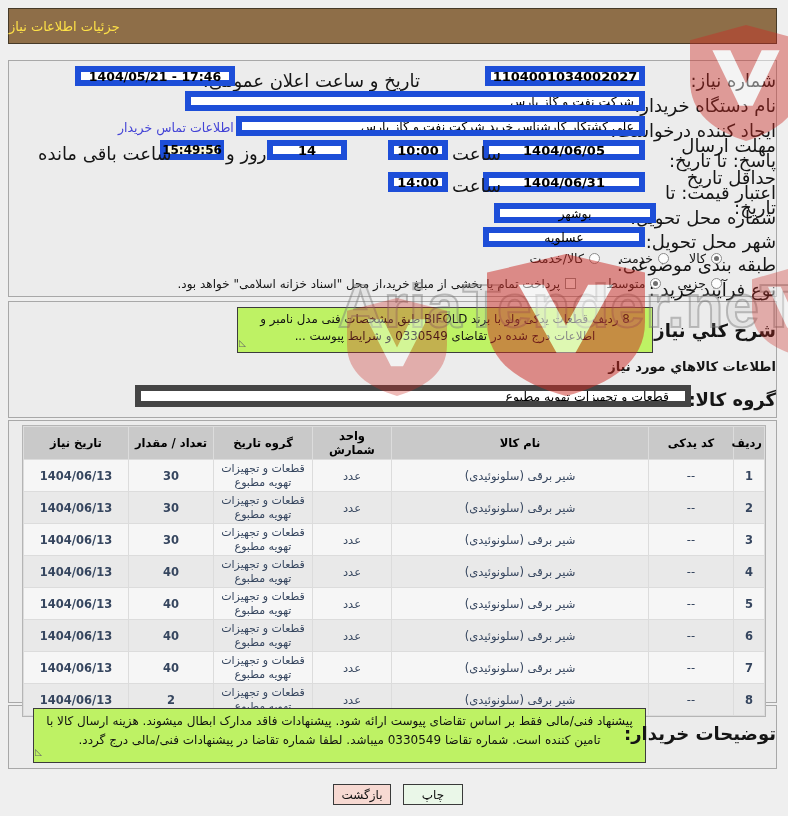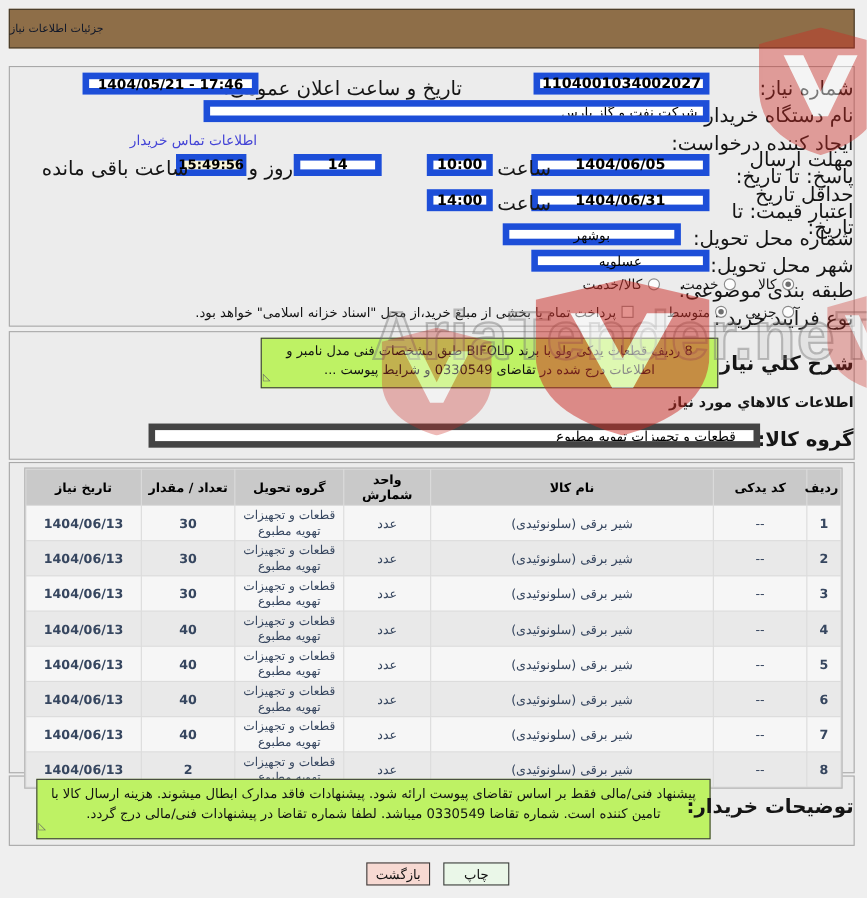--- a/index.html
+++ b/index.html
@@ -1,19 +1,19 @@
 <!DOCTYPE html>
 <html lang="fa"><head>
 <meta charset="utf-8">
 <style>
   html,body{margin:0;padding:0;}
   body{background:#efefef;font-family:"DejaVu Sans",sans-serif;}
   .page{position:relative;width:788px;height:816px;background:#efefef;overflow:hidden;margin:0 auto;}
   .titlebar{position:absolute;left:8px;top:8px;width:769px;height:36px;background:#8e6e48;border:1px solid #463a28;
-    color:#0f172a;font-size:10px;display:flex;align-items:center;justify-content:flex-end;padding-right:16px;box-sizing:border-box;direction:rtl;}
+    color:#fde047;font-size:13px;display:flex;align-items:center;justify-content:flex-end;padding-right:16px;box-sizing:border-box;direction:rtl;}
   .panel{position:absolute;background:#ececec;border:1px solid #a8a8a8;box-sizing:border-box;}
   .lbl{position:absolute;direction:rtl;font-size:18px;color:#151515;text-align:right;white-space:nowrap;z-index:5;}
   .lbl.wrap{white-space:normal;line-height:15px;}
   .lbl.bold{font-weight:bold;}
   .fld{position:absolute;background:#fff;border:6px solid #1d4ed8;font-size:13px;font-weight:bold;color:#000;
     display:flex;align-items:center;justify-content:center;box-sizing:border-box;z-index:5;}
   .fld.rtl{direction:rtl;justify-content:flex-start;padding:0 5px;font-weight:normal;font-size:12.5px;white-space:nowrap;overflow:hidden;}
   .fld.yellow{background:#fbf6d9;}
   .link{position:absolute;font-size:12.5px;color:#4343d6;direction:rtl;cursor:pointer;z-index:5;}
   .radiorow{position:absolute;direction:rtl;display:flex;align-items:center;gap:20px;font-size:12.5px;color:#151515;z-index:5;}
@@ -54,38 +54,39 @@
 
   <div class="lbl" style="right:12px;top:70px;">شماره نیاز:</div>
   <div class="fld" style="left:485px;top:66px;width:160px;height:20px;">1104001034002027</div>
   <div class="lbl" style="right:368px;top:70px;">تاریخ و ساعت اعلان عمومی:</div>
   <div class="fld" style="left:75px;top:66px;width:160px;height:20px;font-size:12.5px;">1404/05/21 - 17:46</div>
 
   <div class="lbl" style="right:12px;top:95px;">نام دستگاه خریدار:</div>
   <div class="fld rtl" style="left:185px;top:91px;width:460px;height:20px;">شرکت نفت و گاز پارس</div>
 
   <div class="lbl" style="right:12px;top:120px;">ایجاد کننده درخواست:</div>
+  <div class="fld rtl" style="left:236px;top:116px;width:409px;height:20px;">علی کشتکار کارشناس خرید شرکت نفت و گاز پارس</div>
   <div class="link" style="left:118px;top:120px;">اطلاعات تماس خریدار</div>
 
   <div class="lbl wrap" style="right:12px;top:138px;width:118px;">مهلت ارسال پاسخ: تا تاریخ:</div>
   <div class="fld" style="left:483px;top:140px;width:162px;height:20px;">1404/06/05</div>
   <div class="lbl" style="left:452px;top:143px;">ساعت</div>
   <div class="fld" style="left:388px;top:140px;width:60px;height:20px;">10:00</div>
   <div class="fld" style="left:267px;top:140px;width:80px;height:20px;">14</div>
   <div class="lbl" style="left:226px;top:143px;">روز و</div>
   <div class="fld yellow" style="left:160px;top:140px;width:64px;height:20px;font-size:12px;">15:49:56</div>
   <div class="lbl" style="left:38px;top:143px;">ساعت باقی مانده</div>
 
   <div class="lbl wrap" style="right:12px;top:170px;width:135px;">حداقل تاریخ اعتبار قیمت: تا تاریخ:</div>
   <div class="fld" style="left:483px;top:172px;width:162px;height:20px;">1404/06/31</div>
   <div class="lbl" style="left:452px;top:175px;">ساعت</div>
   <div class="fld" style="left:388px;top:172px;width:60px;height:20px;">14:00</div>
 
   <div class="lbl" style="right:12px;top:207px;">شماره محل تحویل:</div>
-  <div class="fld" style="left:457px;top:203px;width:162px;height:20px;font-weight:normal;font-size:12.5px;">بوشهر</div>
+  <div class="fld" style="left:494px;top:203px;width:162px;height:20px;font-weight:normal;font-size:12.5px;">بوشهر</div>
   <div class="lbl" style="right:12px;top:231px;">شهر محل تحویل:</div>
   <div class="fld" style="left:483px;top:227px;width:162px;height:20px;font-weight:normal;font-size:12.5px;">عسلویه</div>
 
   <div class="lbl" style="right:12px;top:254px;">طبقه بندی موضوعی:</div>
   <div class="radiorow" style="right:66px;top:251px;">
     <span class="opt">
       <span class="radio on"></span>
       <span>کالا</span>
     </span>
     <span class="opt">
@@ -134,21 +135,21 @@
       <col style="width:98px;">
         <col style="width:84px;">
         <col style="width:104px;">
     </colgroup>
     <thead>
       <tr>
         <th>ردیف</th>
         <th>کد یدکی</th>
         <th>نام کالا</th>
         <th>واحد شمارش</th>
-        <th>گروه تحویل</th>
+        <th>گروه تاریخ</th>
         <th>تعداد / مقدار</th>
         <th>تاریخ نیاز</th>
       </tr>
     </thead>
     <tbody>
     <tr>
       <td class="b">1</td>
       <td>--</td>
       <td>شیر برقی (سلونوئیدی)</td>
       <td>عدد</td>

